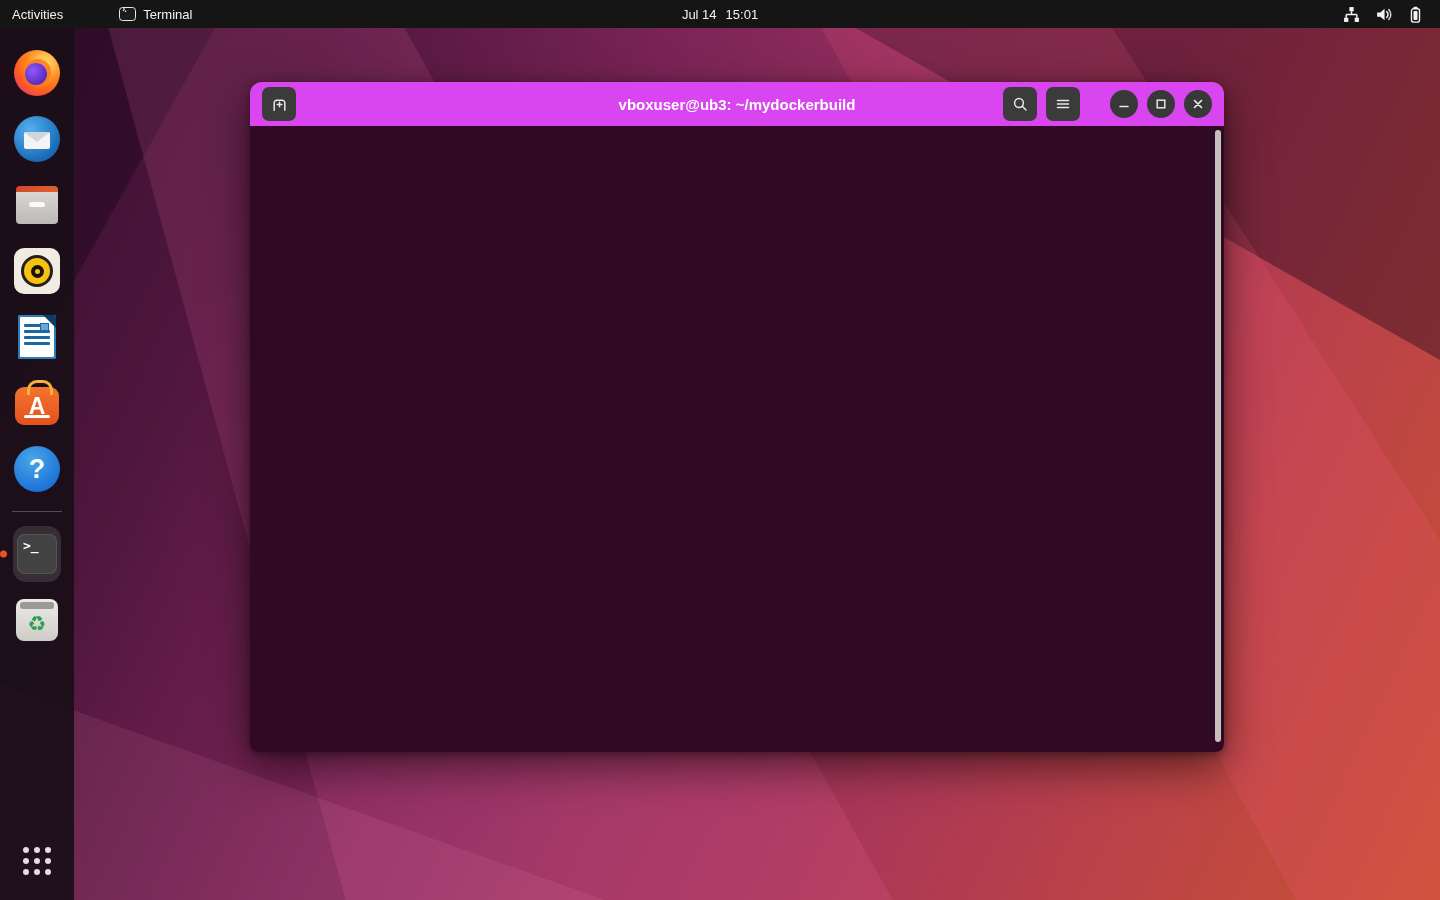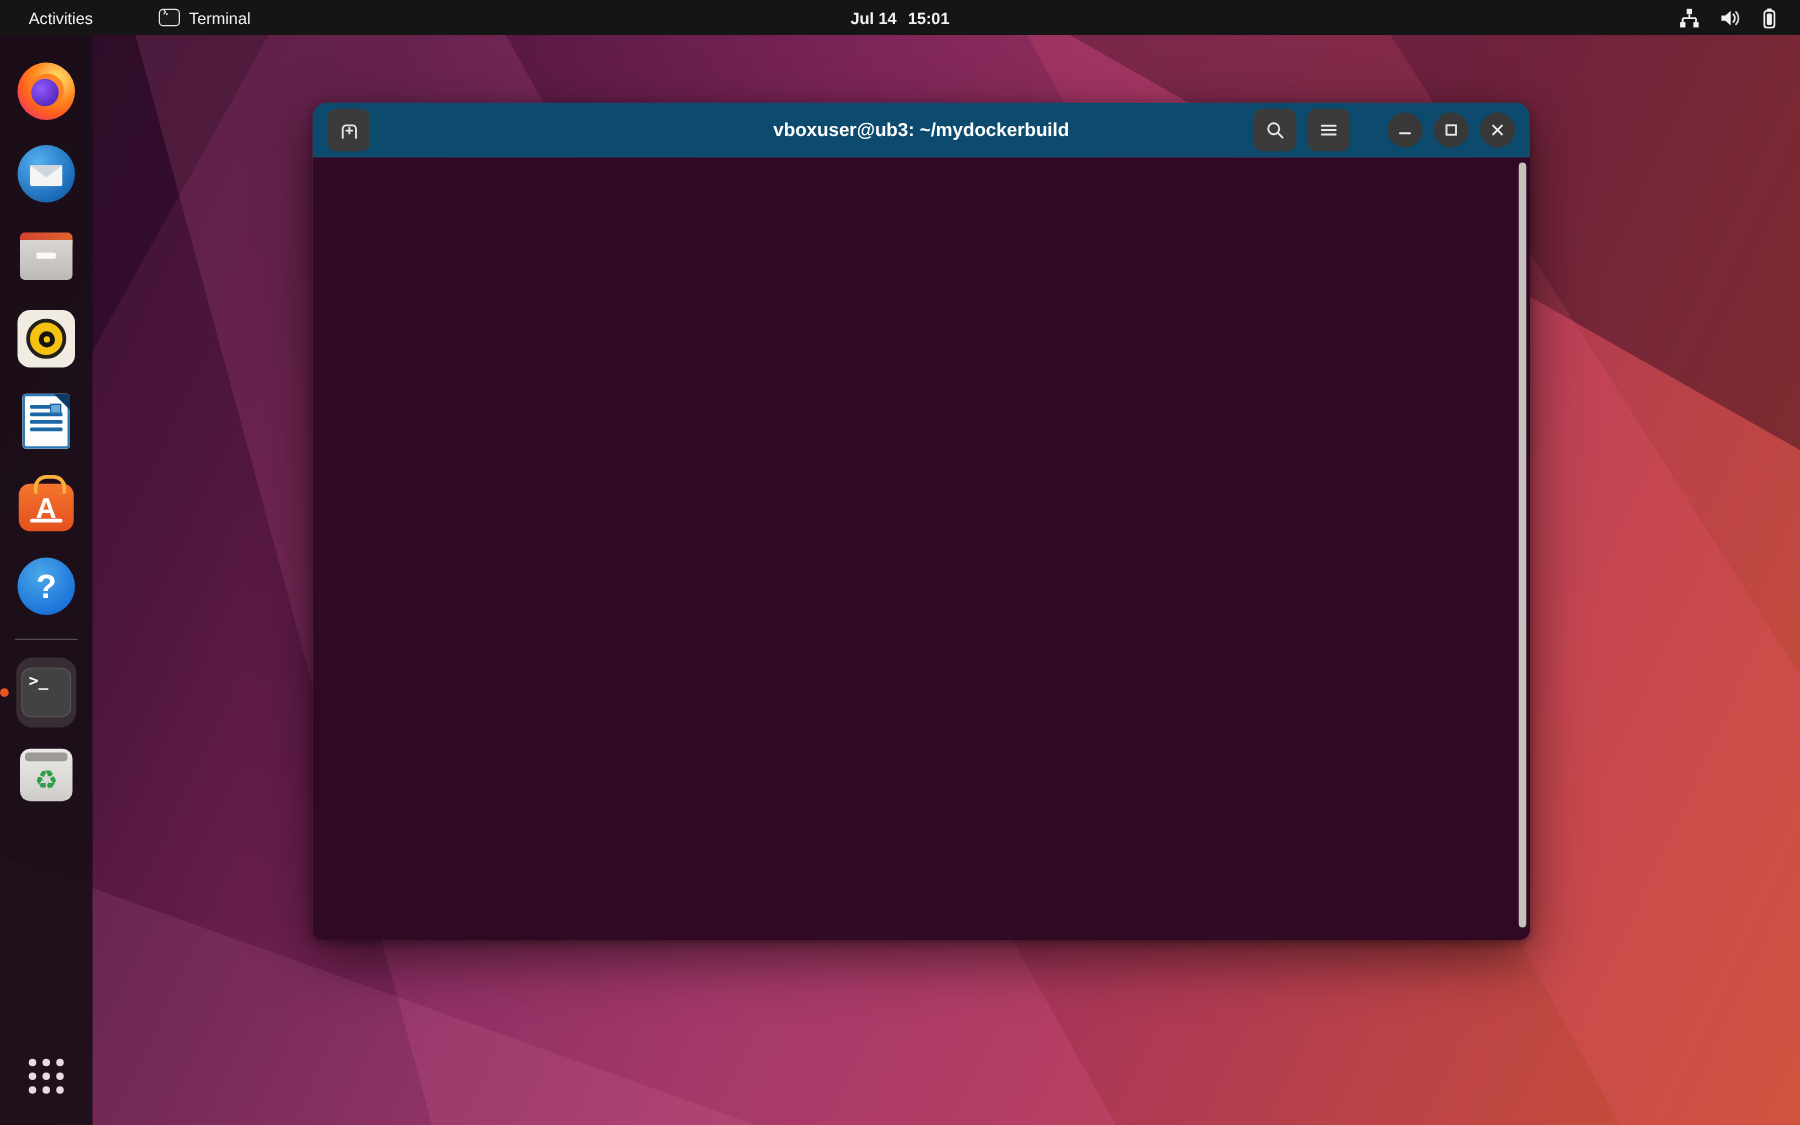--- a/index.html
+++ b/index.html
@@ -13,28 +13,28 @@
   .wp-dark-tl { background:rgba(22,6,24,.38); clip-path:polygon(0 0,16% 0,0 46%); }
   .wp-band-left { background:rgba(255,110,175,.14); clip-path:polygon(7% 0,27% 0,62% 100%,24% 100%); }
   .wp-dark-tr { background:rgba(28,4,22,.40); clip-path:polygon(56% 0,100% 0,100% 40%); }
   .wp-band-right { background:rgba(255,96,128,.16); clip-path:polygon(56% 0,76% 0,100% 60%,100% 100%,90% 100%); }
   .wp-light-bl { background:rgba(255,160,200,.10); clip-path:polygon(0 76%,42% 100%,0 100%); }
   .wp-topshadow { background:linear-gradient(rgba(0,0,0,.35),rgba(0,0,0,0) 14px); }
 
   
   .topbar { position:absolute; left:0; top:0; width:1440px; height:28px; background:#151515;
     display:flex; align-items:center; color:#f2f2f2; font-size:13px; z-index:50; }
-  .activities { padding:0 23px; height:100%; display:flex; align-items:center; cursor:default; }
-  .appmenu { display:flex; align-items:center; gap:7px; margin-left:30px; height:100%; }
+  .activities { padding:0 12px; height:100%; display:flex; align-items:center; cursor:default; }
+  .appmenu { display:flex; align-items:center; gap:7px; margin-left:44px; height:100%; }
   .appmenu-icon { width:17px; height:14px; border:1.5px solid #e8e8e8; border-radius:3.5px;
     position:relative; background:#1c1c1c; }
   .appmenu-icon::after { content:"›."; position:absolute; left:2px; top:-4px; font-size:9px;
     color:#e8e8e8; font-weight:bold; letter-spacing:-1px; }
   .clock { position:absolute; left:50%; transform:translateX(-50%); display:flex; gap:9px;
-    font-weight:700; font-size:13px; }
+    font-weight:400; font-size:13px; }
   .tray { position:absolute; right:0; top:0; height:28px; display:flex; align-items:center;
     gap:15px; padding-right:16px; }
   .tray svg { display:block; }
 
   
   .dock { position:absolute; left:0; top:28px; width:74px; height:872px;
     background:rgba(26,15,24,.93); display:flex; flex-direction:column; align-items:center;
     padding-top:21px; gap:18px; z-index:40; }
   .dock-item { width:48px; height:48px; display:flex; align-items:center; justify-content:center;
     position:relative; flex:0 0 auto; }
@@ -111,21 +111,21 @@
 
   .show-apps { margin-top:auto; margin-bottom:24px; width:30px; height:30px;
     display:grid; grid-template-columns:repeat(3,6px); grid-template-rows:repeat(3,6px);
     gap:5px; align-content:center; justify-content:center; }
   .show-apps i { width:6px; height:6px; border-radius:50%; background:#ecd8e6; }
 
   
   .window { position:absolute; left:250px; top:82px; width:974px; height:670px;
     border-radius:12px 12px 8px 8px; overflow:hidden; z-index:30;
     box-shadow:0 14px 44px rgba(0,0,0,.55), 0 2px 8px rgba(0,0,0,.35); }
-  .titlebar { height:44px; background:#0c4a6e; display:flex; align-items:center;
+  .titlebar { height:44px; background:#d946ef; display:flex; align-items:center;
     padding:16px 12px; position:relative; }
   .tb-btn { width:34px; height:34px; border-radius:7px; background:#3b3b3b;
     display:flex; align-items:center; justify-content:center; flex:0 0 auto; }
   .tb-circle { width:28px; height:28px; border-radius:50%; background:#383838;
     display:flex; align-items:center; justify-content:center; flex:0 0 auto; }
   .win-title { position:absolute; left:50%; transform:translateX(-50%);
     color:#ffffff; font-weight:700; font-size:15px; white-space:nowrap; }
   .tb-right { margin-left:auto; display:flex; align-items:center; gap:9px; }
   .tb-gap { width:12px; }
 

